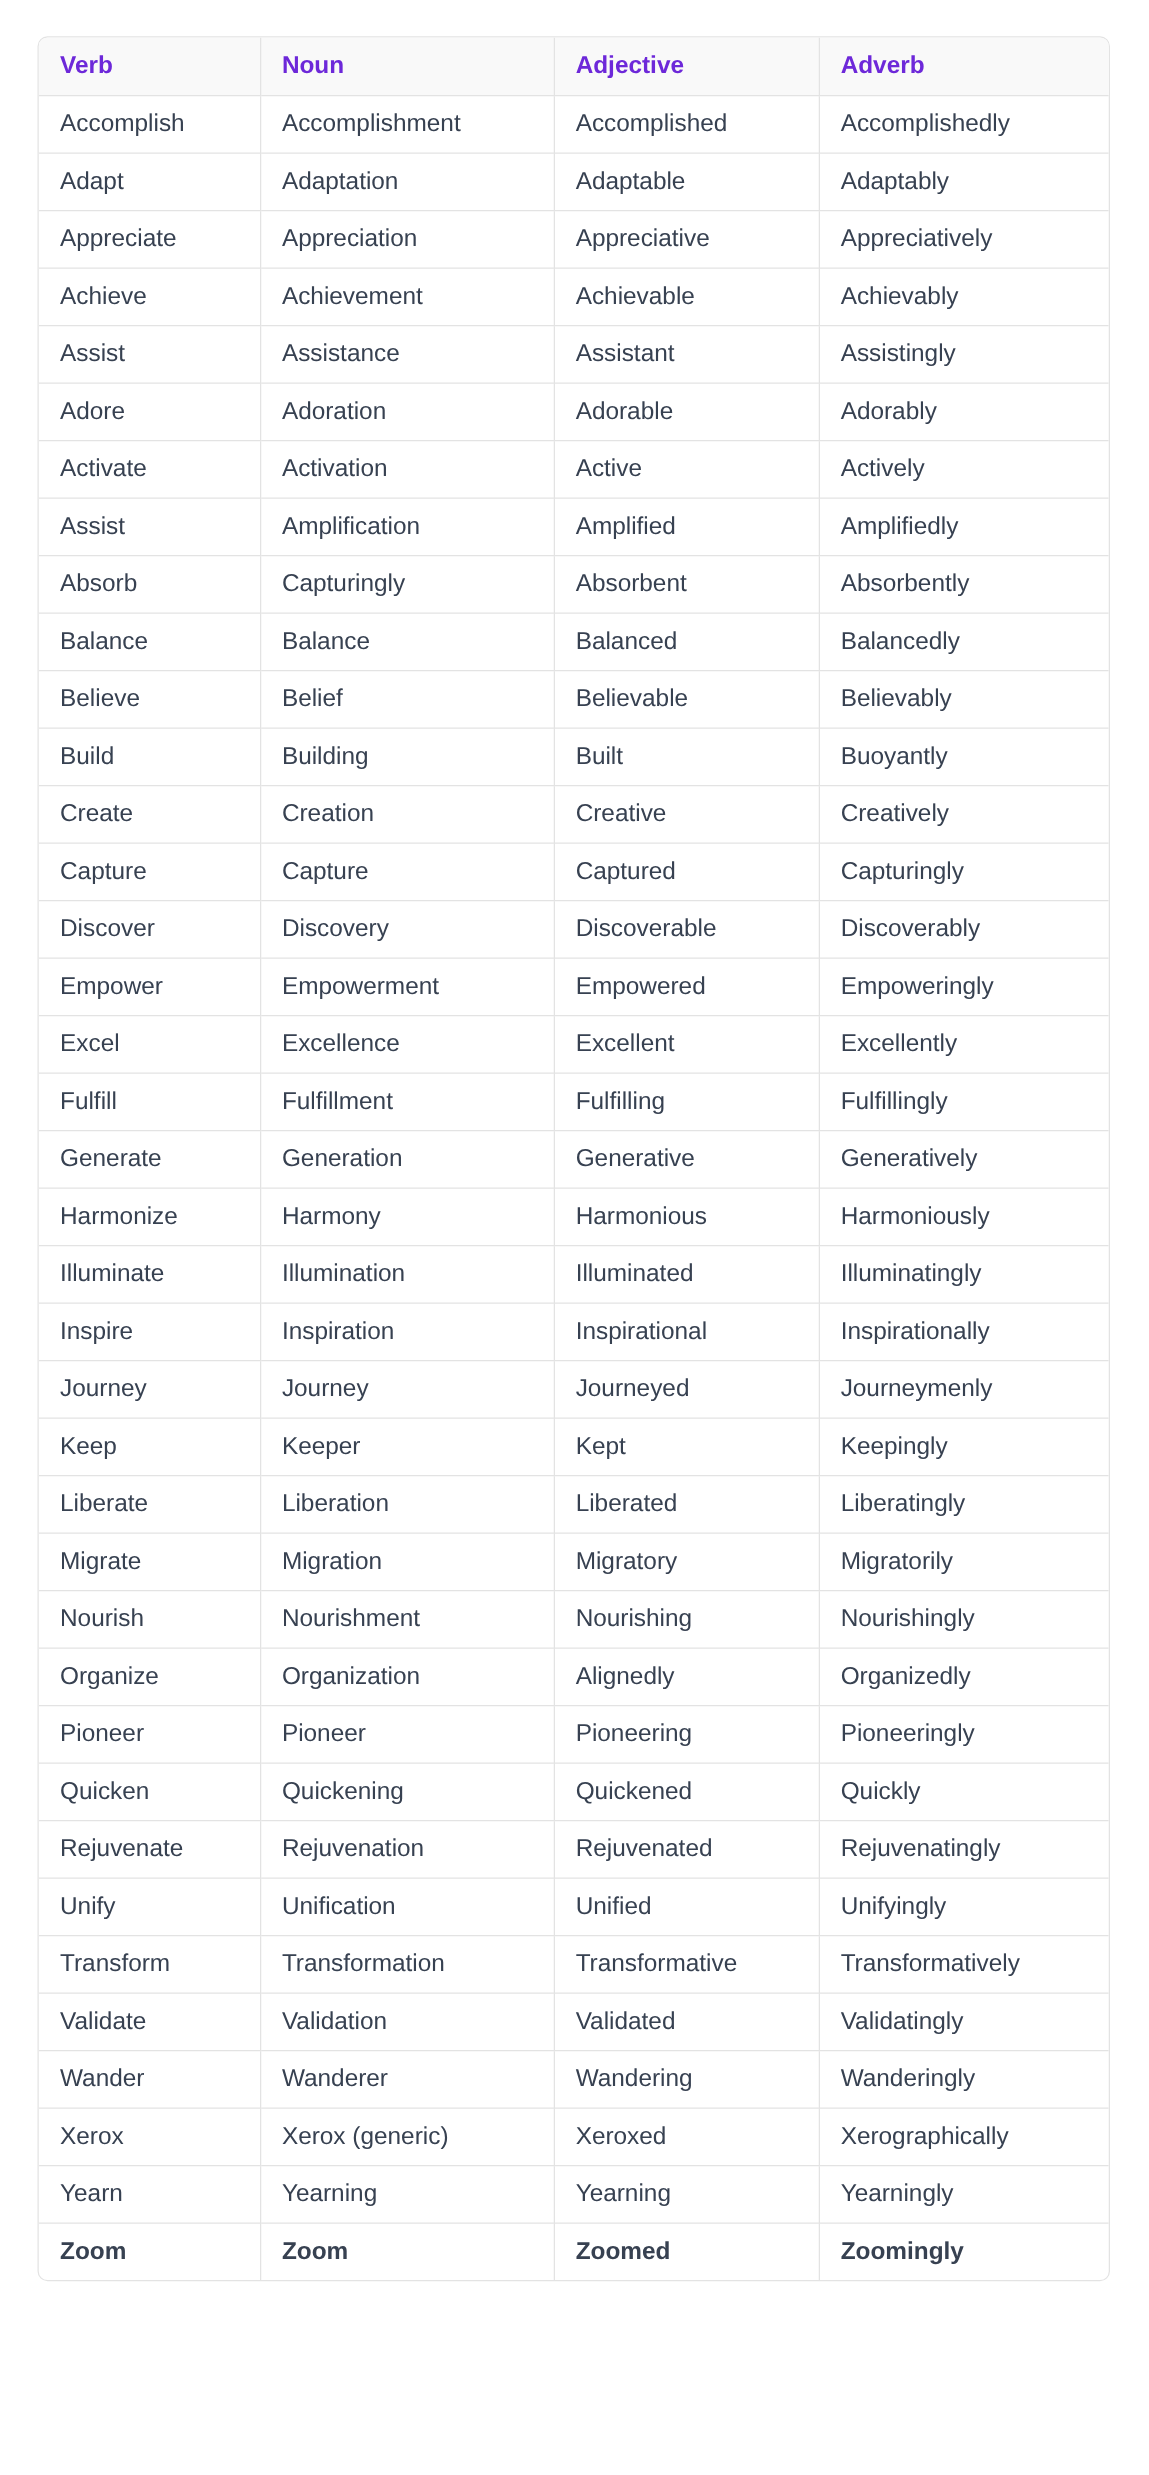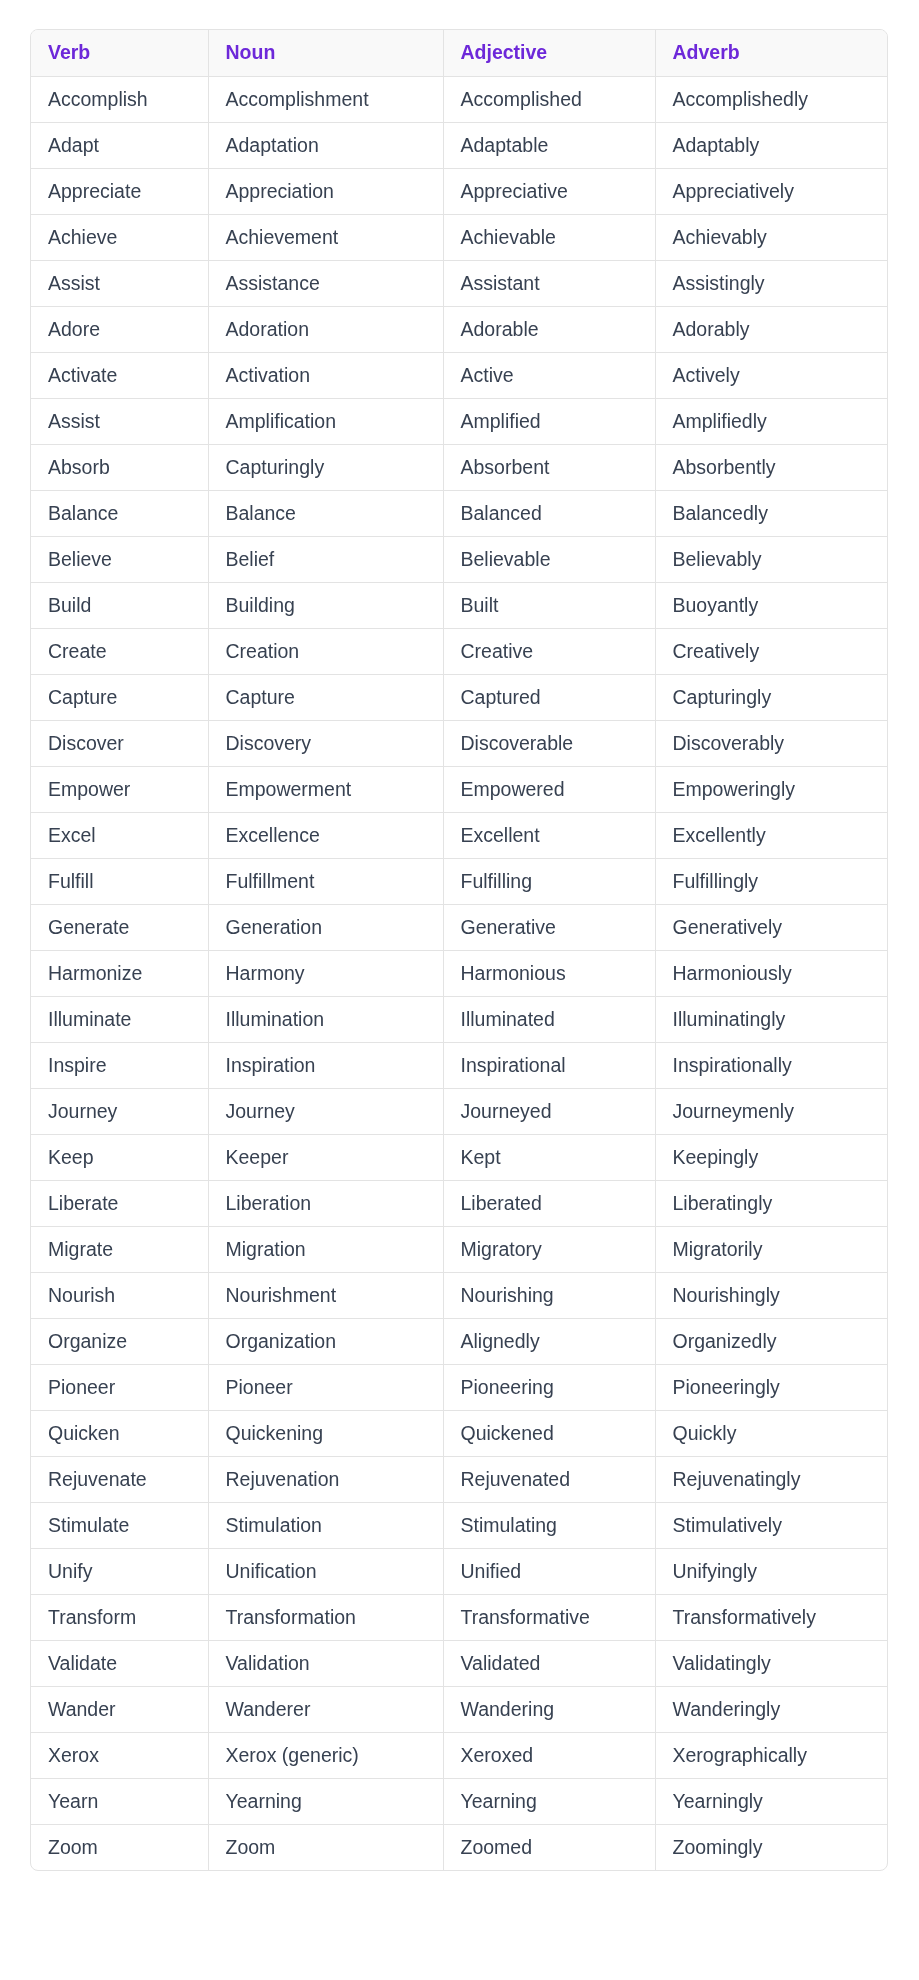--- a/index.html
+++ b/index.html
@@ -9,21 +9,21 @@
     border: 1px solid #e3e3e3; border-radius: 8px; overflow: hidden;
   }
   table { border-collapse: collapse; width: 100%; table-layout: fixed; }
   col.c1 { width: 177px; } col.c2 { width: 235px; } col.c3 { width: 212px; } col.c4 { width: 232px; }
   th, td {
     height: 46px; padding: 0 0 0 17px; text-align: left; font-size: 19.5px;
     border-right: 1px solid #e3e3e3; border-bottom: 1px solid #e3e3e3;
     white-space: nowrap; box-sizing: border-box;
   }
   th:last-child, td:last-child { border-right: none; }
-  tbody tr:last-child td { border-bottom: none; }
+  tbody tr:last-child td { border-bottom: none; font-weight: bold; }
   th { background: #f9f9f9; color: #6d28d9; font-weight: bold; }
   td { color: #374151; font-weight: normal; }
 </style>
 </head>
 <body>
 
 <div class="table-wrap">
   <table>
     <colgroup>
         <col class="c1">
@@ -220,26 +220,20 @@
           <td>Quickened</td>
           <td>Quickly</td>
         </tr>
         <tr>
           <td>Rejuvenate</td>
           <td>Rejuvenation</td>
           <td>Rejuvenated</td>
           <td>Rejuvenatingly</td>
         </tr>
         <tr>
-          <td>Stimulate</td>
-          <td>Stimulation</td>
-          <td>Stimulating</td>
-          <td>Stimulatively</td>
-        </tr>
-        <tr>
           <td>Unify</td>
           <td>Unification</td>
           <td>Unified</td>
           <td>Unifyingly</td>
         </tr>
         <tr>
           <td>Transform</td>
           <td>Transformation</td>
           <td>Transformative</td>
           <td>Transformatively</td>

